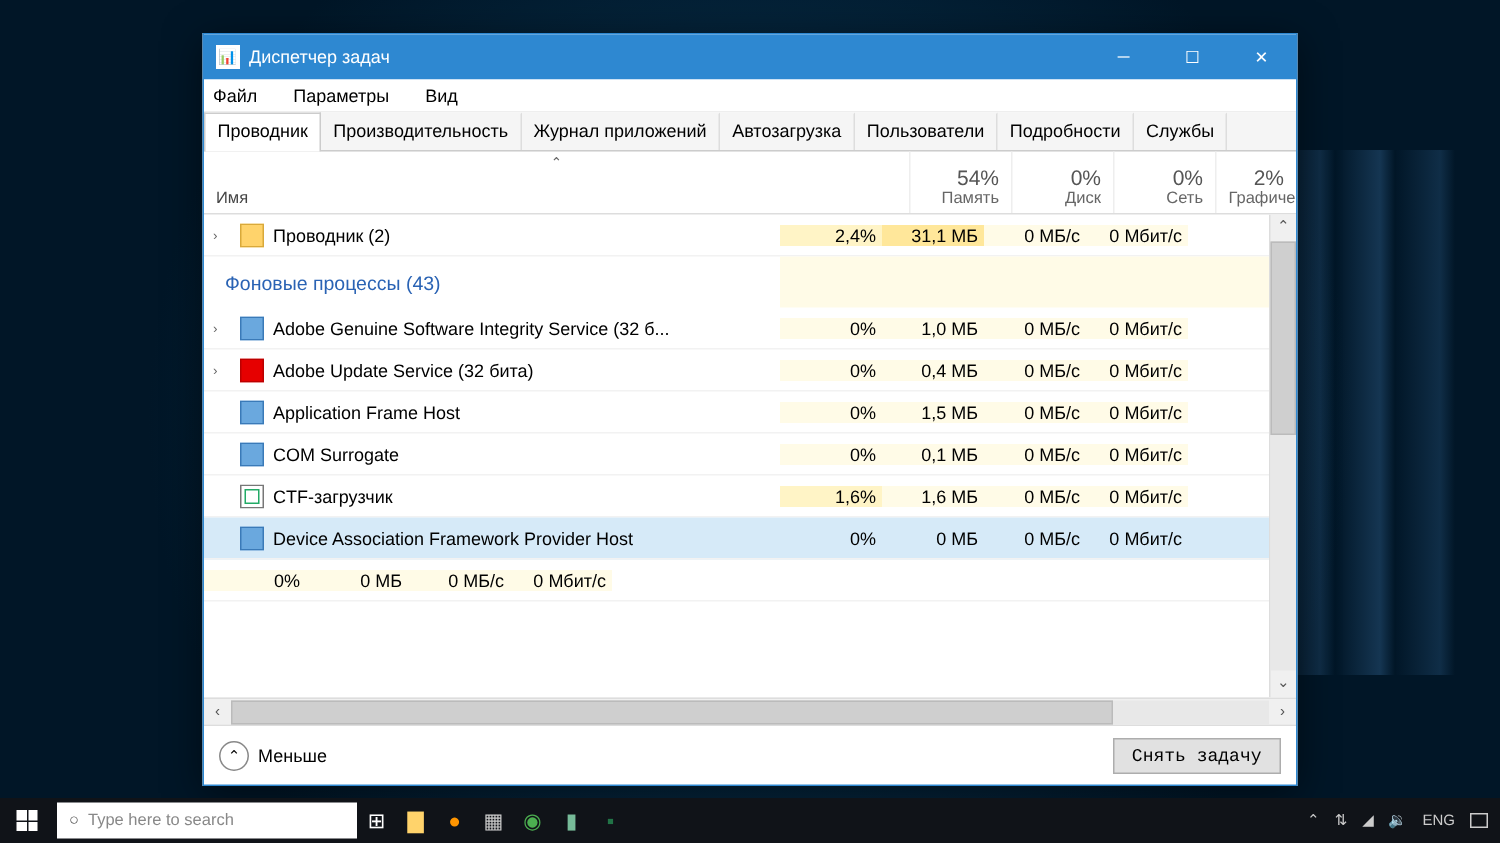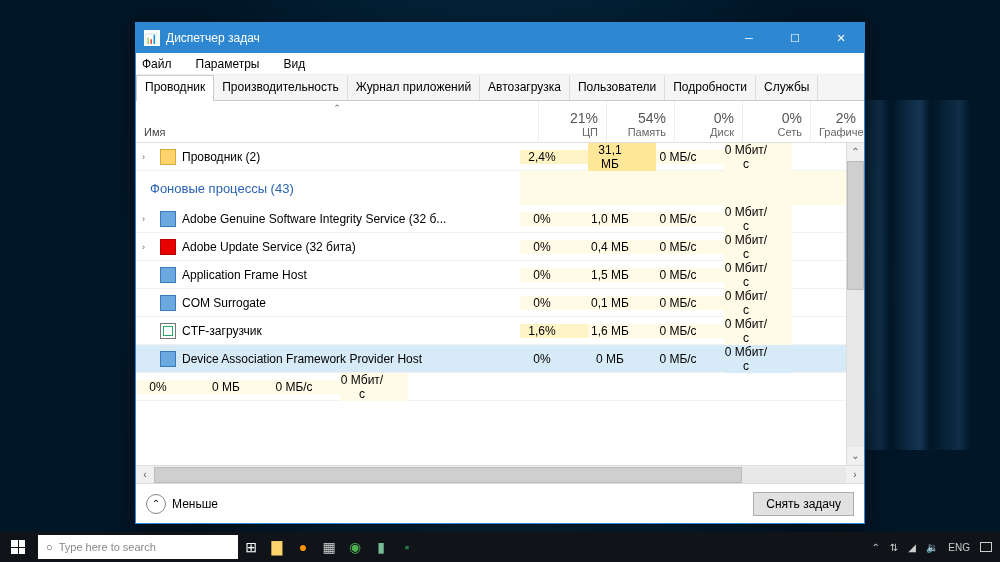--- a/index.html
+++ b/index.html
@@ -25,21 +25,21 @@
   .body { flex: 1; overflow: hidden; position: relative; }
   .row { display: flex; height: 28px; align-items: center; font-size: 12px; border-bottom: 1px solid #f2f2f2; }
   .row .namecell { flex: 1; display: flex; align-items: center; padding-left: 6px; gap: 6px; overflow: hidden; white-space: nowrap; }
   .expander { width: 12px; font-size: 9px; color: #666; }
   .proc-icon { width: 16px; height: 16px; background: #6aa8de; border: 1px solid #3a7ab8; flex-shrink: 0; }
   .proc-icon.folder { background: #ffd36b; border-color: #d9a93a; }
   .proc-icon.adobe { background: #e60000; border-color: #b00; }
   .proc-icon.ctf { background: #fff; border-color: #777; position:relative; }
   .proc-icon.ctf::after{content:"";position:absolute;inset:2px;border:1px solid #2a6;}
   .proc-icon.google { background: linear-gradient(45deg,#e33,#fb0,#3c3,#39f); }
-  .cell { width: 68px; text-align: center; padding-right: 24px; font-size: 12px; }
+  .cell { width: 68px; text-align: right; padding-right: 4px; font-size: 12px; }
   .cell.gfx { width: 54px; }
   .heat-y0 { background: #fffbe7; }
   .heat-y1 { background: #fff4c6; }
   .heat-y2 { background: #ffe79a; }
   .row.selected { background: #d6eaf8; }
   .row.selected .cell { background: #d6eaf8 !important; }
   .group-header { height: 34px; display:flex; align-items:center; padding-left: 14px; font-size: 13px; color: #2a63b4; }
   .group-row { display:flex; }
   .group-row .namecell-full { flex:1;text-align:center; }
   .group-row .cell { background: #fffbe7; }
@@ -47,21 +47,21 @@
   .hscroll .arrow { width:18px; text-align:center; font-size:10px; color:#555;}
   .hscroll .track { flex:1; height:16px; background:#e8e8e8; position:relative;}
   .hscroll .thumb { position:absolute; left:0; top:0; height:16px; width:85%; background:#cfcfcf; border:1px solid #bbb;}
   .vscroll { position:absolute; right:0; top:0; width:18px; bottom:0; background:#f0f0f0; border-left:1px solid #ddd;}
   .vscroll .arrow { height:18px; text-align:center; font-size:10px; color:#555; line-height:18px;}
   .vscroll .track { position:absolute; top:18px; bottom:18px; left:0; right:0; background:#e8e8e8;}
   .vscroll .thumb { position:absolute; top:0; left:0; right:0; height:45%; background:#cfcfcf; border:1px solid #bbb;}
   .footer { height: 40px; border-top: 1px solid #ddd; display:flex; align-items:center; padding: 0 10px; justify-content: space-between;}
   .less { display:flex; align-items:center; gap:6px; font-size:12px; cursor:default;}
   .circle-up { width:20px; height:20px; border:1px solid #888; border-radius:50%; display:flex; align-items:center; justify-content:center; font-size:10px;}
-  .end-task { padding: 4px 12px; border:1px solid #adadad; background:#e1e1e1; font-size:12px; cursor:default;}
+  .end-task { padding: 4px 12px; border:1px solid #adadad; background:#e1e1e1; font-size:12px; cursor:default;font-family:Liberation Mono, monospace;}
   .taskbar { position:absolute; left:0; right:0; bottom:0; height:30px; background:#101318; display:flex; align-items:center; color:#fff; font-size:11px;}
   .start { width:36px; height:30px; display:flex; align-items:center; justify-content:center;}
   .win-logo { width:14px; height:14px; display:grid; grid-template-columns:1fr 1fr; grid-template-rows:1fr 1fr; gap:1px;}
   .win-logo div{ background:#fff;}
   .search { height:24px; width:200px; background:#fff; color:#555; display:flex; align-items:center; padding:0 8px; gap:6px; margin-left:2px;}
   .tb-icon { width:26px; height:30px; display:flex; align-items:center; justify-content:center; font-size:14px;}
   .tray { margin-left:auto; display:flex; align-items:center; gap:10px; padding-right:8px; color:#ccc; font-size:10px;}
   .tray .box{ width:12px; height:10px; border:1px solid #ccc;}
 </style>
 </head>
@@ -92,24 +92,20 @@
     <div class="tab">Пользователи</div>
     <div class="tab">Подробности</div>
     <div class="tab">Службы</div>
   </div>
 
   <div class="headers">
     <div class="hcol-name">
       <span class="sort-arrow">⌃</span>
       <span>Имя</span>
     </div>
-    <div class="hcol">
-        <span class="pct">21%</span>
-        <span class="lbl">ЦП</span>
-      </div>
     <div class="hcol">
         <span class="pct">54%</span>
         <span class="lbl">Память</span>
       </div>
     <div class="hcol">
         <span class="pct">0%</span>
         <span class="lbl">Диск</span>
       </div>
     <div class="hcol">
         <span class="pct">0%</span>

